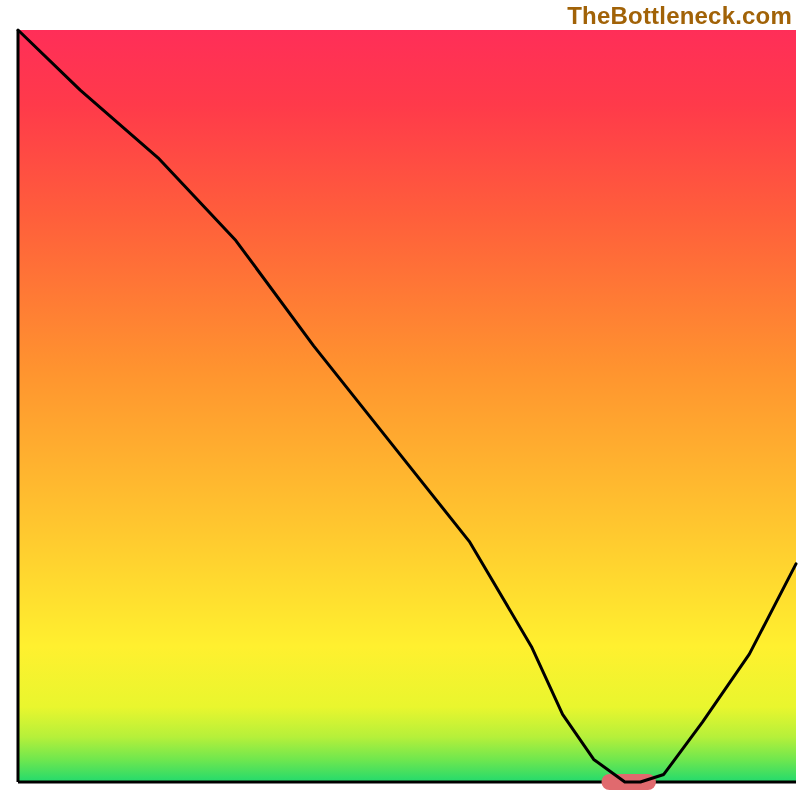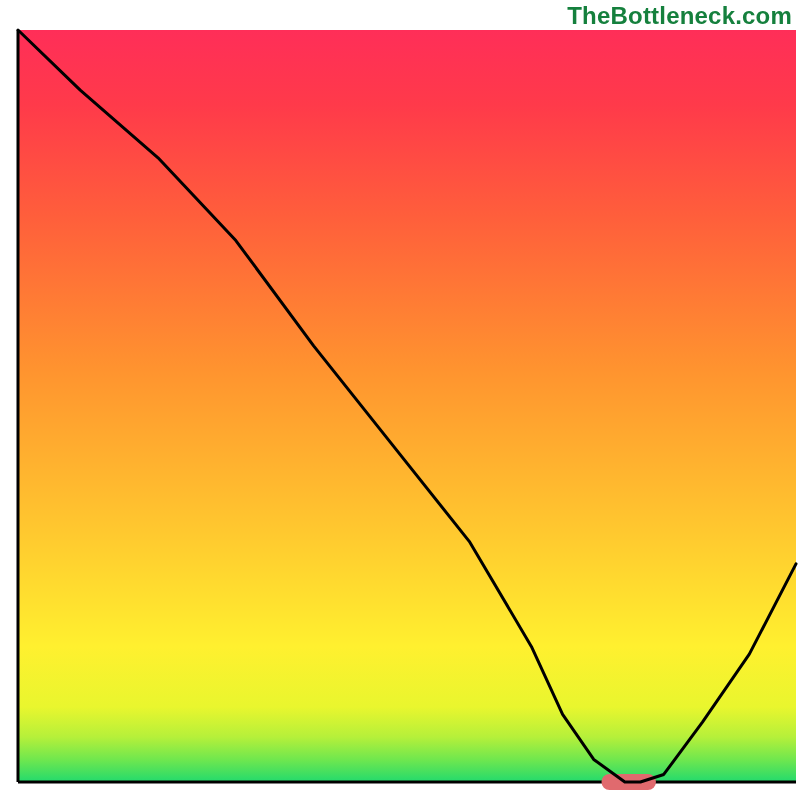--- a/index.html
+++ b/index.html
@@ -15,21 +15,21 @@
     position: relative;
     width: 800px;
     height: 800px;
   }
   .watermark {
     position: absolute;
     top: 2px;
     right: 8px;
     font-size: 24px;
     font-weight: 600;
-    color: #15803d;
+    color: #a16207;
     letter-spacing: 0.2px;
     z-index: 5;
     user-select: none;
     margin-left: 34px;
   }
   svg {
     display: block;
   }
 </style>
 </head>

